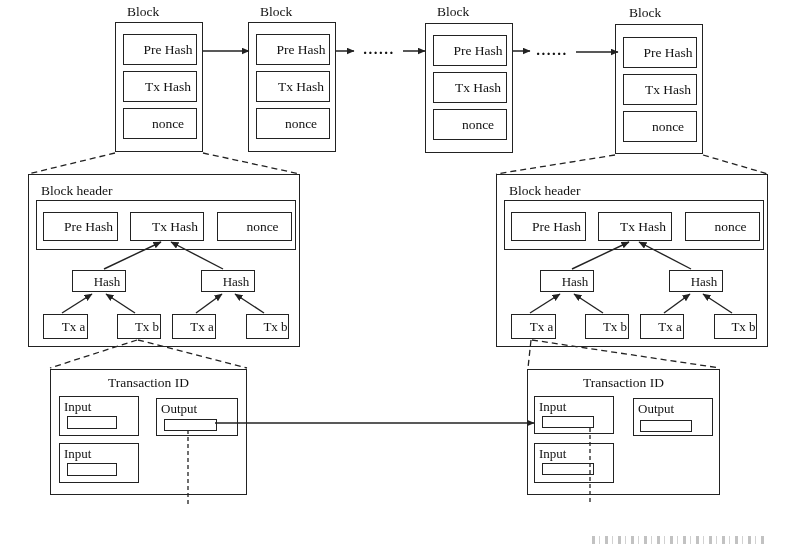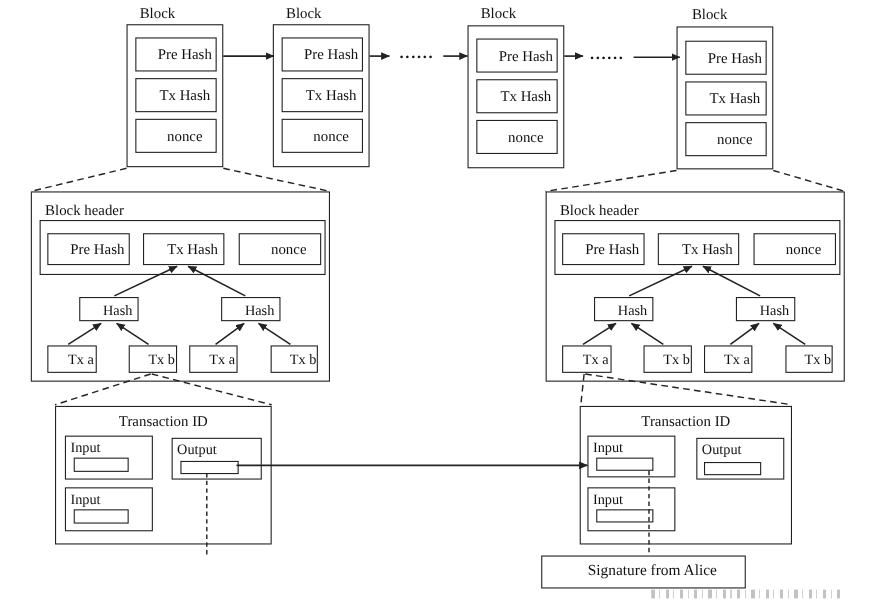--- a/index.html
+++ b/index.html
@@ -139,21 +139,20 @@
     </div>
     <div class="abs thin" style="left:105px;top:28px;width:80px;height:38px;">
       <div class="abs f12" style="left:4px;top:3px;">Output</div>
       <div class="abs thin" style="left:6px;top:21px;width:52px;height:12px;"></div>
     </div>
     <div class="abs thin" style="left:6px;top:73px;width:80px;height:40px;">
       <div class="abs f12" style="left:4px;top:3px;">Input</div>
       <div class="abs thin" style="left:7px;top:19px;width:52px;height:12px;"></div>
     </div>
   </div>
-  <div class="abs box ctr f14" style="left:492px;top:505px;width:186px;height:30px;">Signature from Alice</div>
 
   <div id="artifact"></div>
 
   <svg width="805" height="554" viewBox="0 0 805 554" class="nopt">
     <defs>
       <marker id="mk" markerWidth="9" markerHeight="8" refX="7.5" refY="3.5" orient="auto" markerUnits="userSpaceOnUse">
         <path d="M0,0 L8,3.5 L0,7 z" fill="#222"></path>
       </marker>
     </defs>
 

